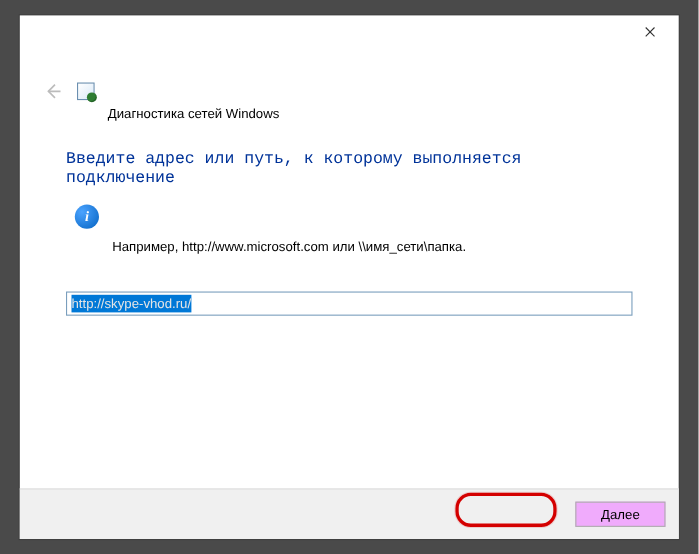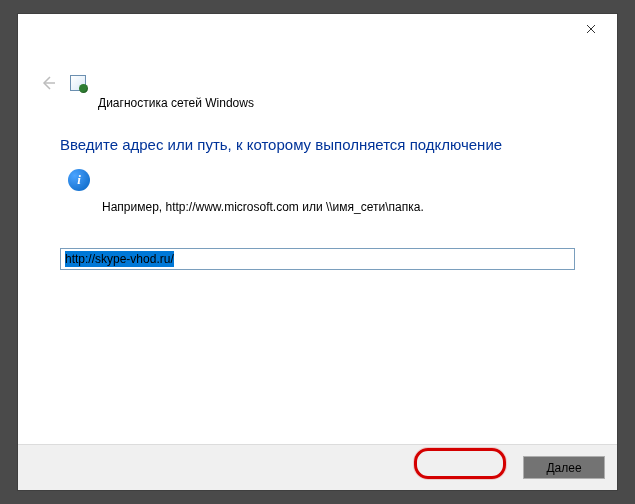--- a/index.html
+++ b/index.html
@@ -78,20 +78,21 @@
     margin-top: 40px;
   }
   .content {
     padding: 18px 42px 0 42px;
   }
   .main-heading {
     color: #003399;
     font-size: 15px;
     font-weight: 400;
     margin: 0 0 16px 0;
+    font-family: Liberation Mono, monospace;
   }
   .hint-row {
     display: flex;
     align-items: flex-start;
     gap: 12px;
     margin-bottom: 34px;
     padding-left: 8px;
   }
   .info-icon {
     width: 22px;
@@ -109,21 +110,21 @@
     flex-shrink: 0;
   }
   .hint-text {
     font-size: 12px;
     color: #000;
     padding-top: 3px;
     margin-top: 28px;
   }
   .input-selection {
     background: #0078d7;
-    color: #000000;
+    color: #e5e5e5;
     display: inline-block;
     line-height: 16px;
     padding: 0;
     text-align: center;
   }
   .input-wrap {
     position: relative;
     width: 100%;
     height: 22px;
     border: 1px solid #7a9ebd;
@@ -141,21 +142,21 @@
     background: #f0f0f0;
     display: flex;
     align-items: center;
     justify-content: flex-end;
     gap: 8px;
     padding: 0 12px;
   }
   .btn {
     min-width: 82px;
     height: 23px;
-    background: #737373;
+    background: #f0abfc;
     border: 1px solid #adadad;
     font-size: 12px;
     font-family: inherit;
     padding: 0 12px;
     cursor: pointer;
     display: inline-flex;
     align-items: center;
     justify-content: center;
   }
   .highlight-ring {

